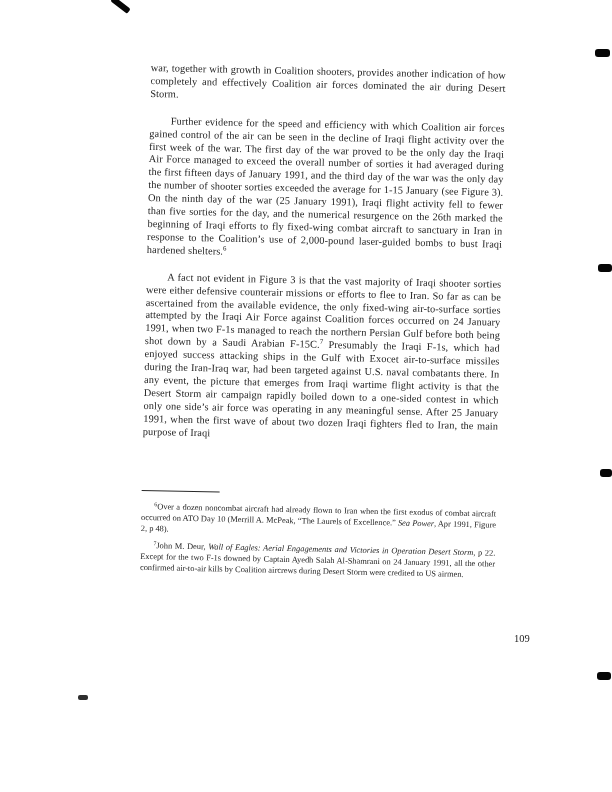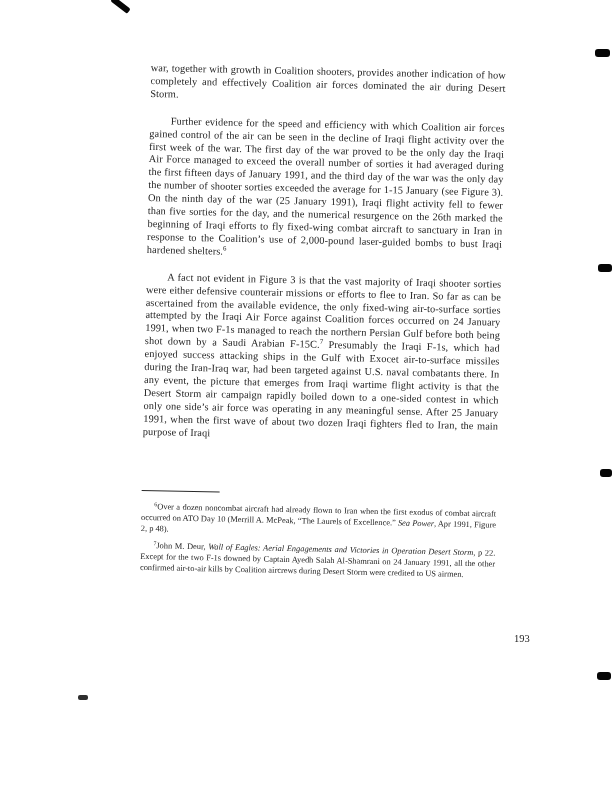--- a/index.html
+++ b/index.html
@@ -76,13 +76,13 @@
 
   <div class="footnotes">
     <div class="fnrule"></div>
 
     <p class="fn"><sup class="ref">6</sup><span>Over a dozen noncombat aircraft had already flown to Iran when the first exodus of combat aircraft occurred on ATO Day 10 (Merrill A. McPeak, “The Laurels of Excellence.” </span><span class="it">Sea Power</span><span>, Apr 1991, Figure 2, p 48).</span></p>
 
     <p class="fn"><sup class="ref">7</sup><span>John M. Deur, </span><span class="it">Wall of Eagles: Aerial Engagements and Victories in Operation Desert Storm</span><span>, p 22. Except for the two F-1s downed by Captain Ayedh Salah Al-Shamrani on 24 January 1991, all the other confirmed air-to-air kills by Coalition aircrews during Desert Storm were credited to US airmen.</span></p>
   </div>
 </div>
 
-<div class="pagenum">193</div>
+<div class="pagenum">109</div>
 
 </body></html>

